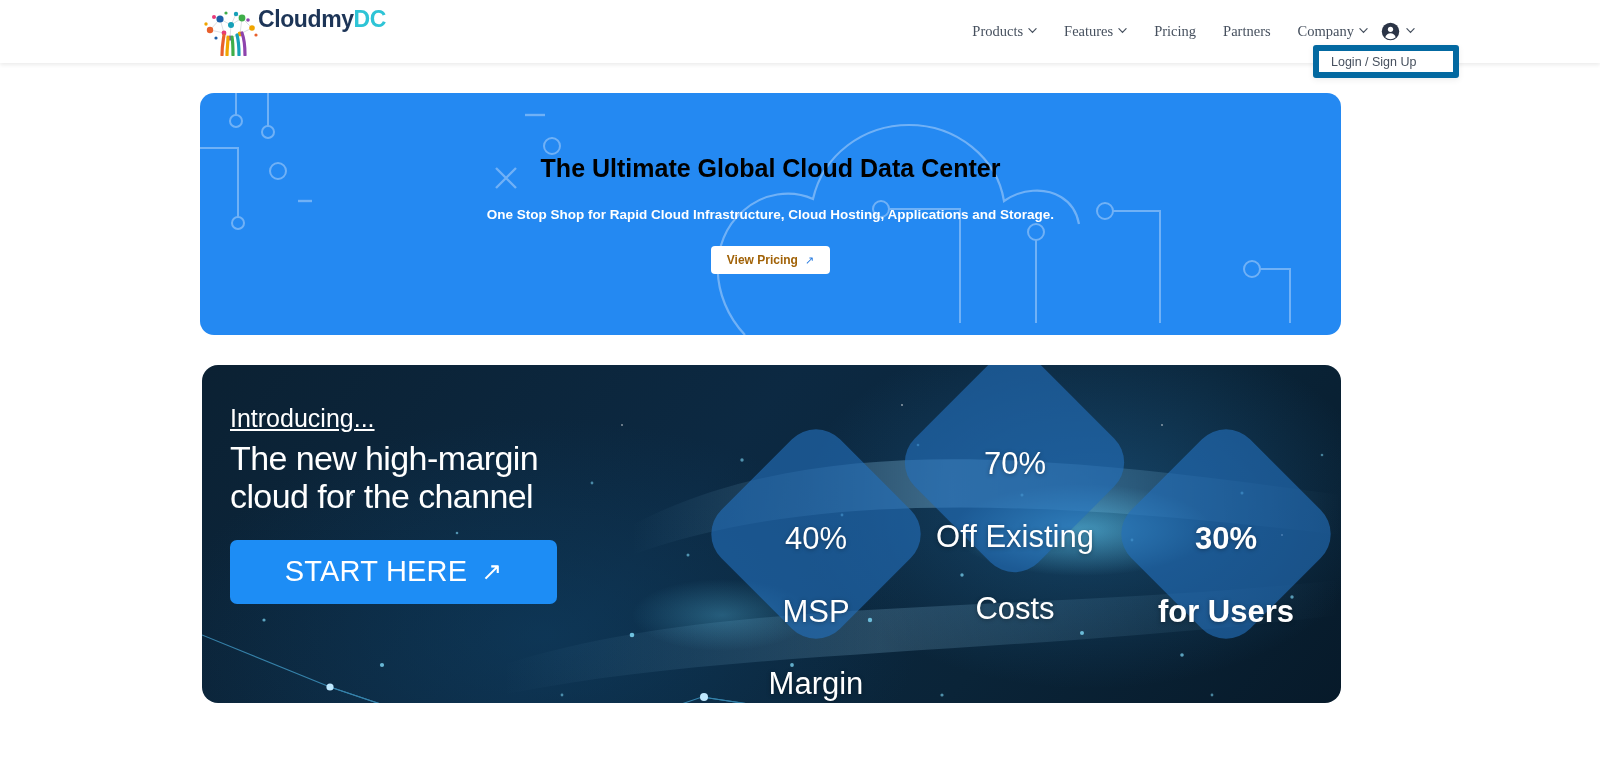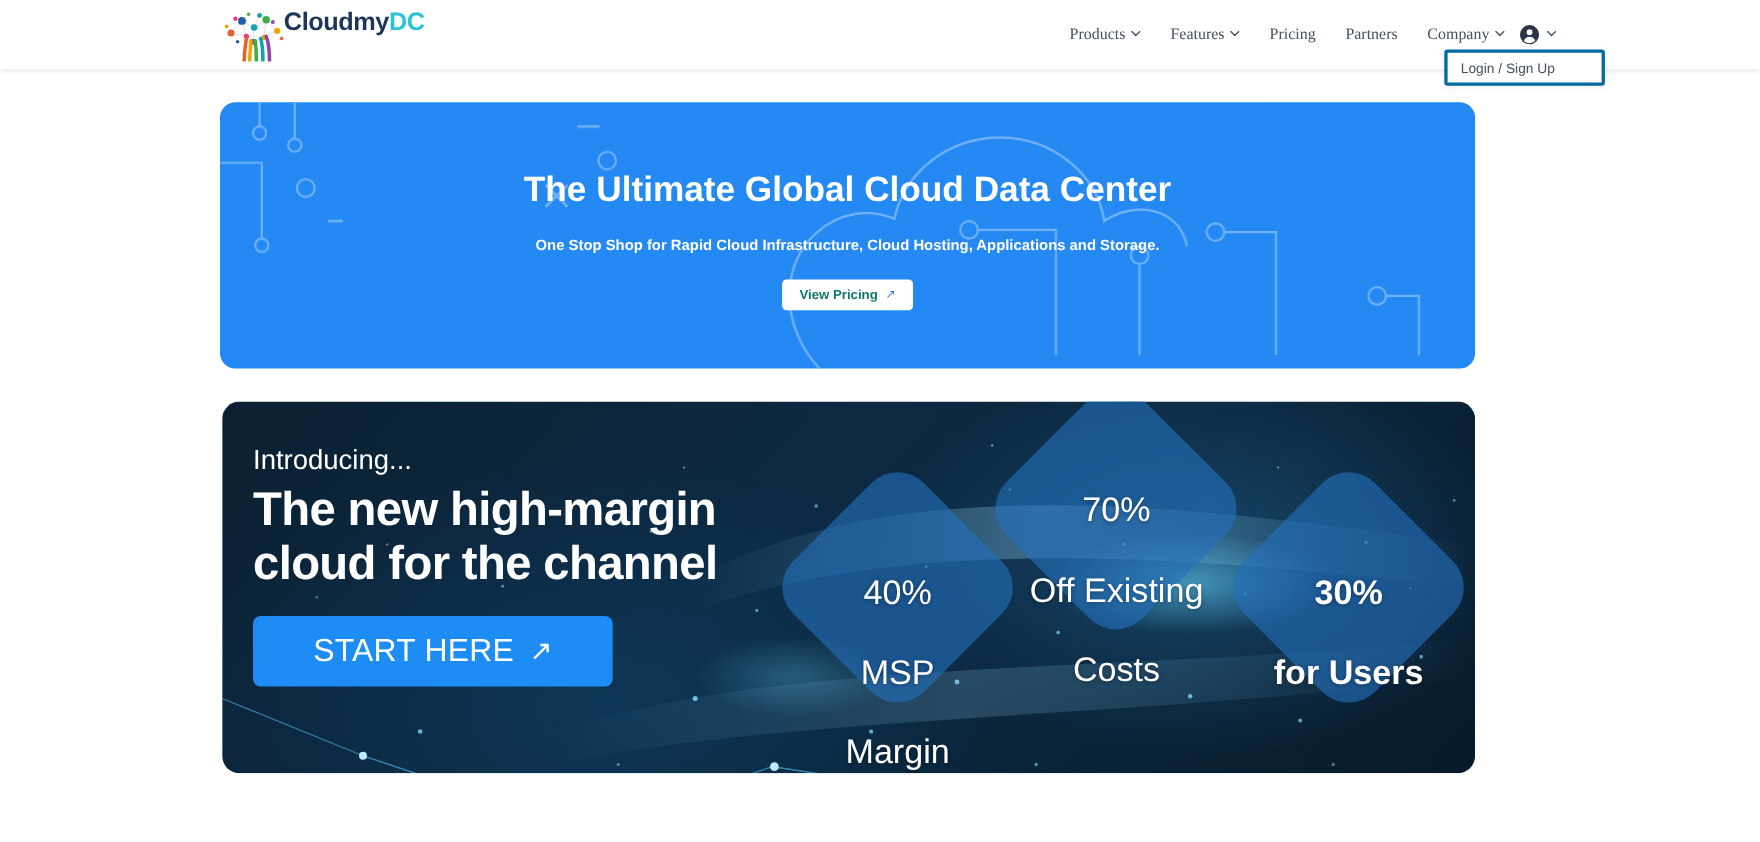--- a/index.html
+++ b/index.html
@@ -46,21 +46,21 @@
   .account {
     position: absolute; right: 185px; top: 0; height: 63px;
     display: flex; align-items: center; gap: 6px; cursor: pointer;
   }
   .account-icon { width: 19px; height: 19px; display: block; }
 
   .login-dropdown {
     position: absolute; left: 1313px; top: 45px;
     width: 146px; height: 33px;
     background: #ffffff;
-    border: 3px solid #0369a1;
+    border: 6px solid #0369a1;
     border-radius: 3px;
     box-shadow: 0 2px 6px rgba(0,0,0,0.07);
     display: flex; align-items: center;
     padding-left: 12px;
     z-index: 60;
   }
   .login-dropdown-label { font-size: 12.5px; color: #46505e; white-space: nowrap; }
 
   
   .hero {
@@ -71,59 +71,59 @@
     overflow: hidden;
   }
   .hero-deco { position: absolute; inset: 0; width: 1141px; height: 242px; }
   .hero-content {
     position: absolute; inset: 0;
     display: flex; flex-direction: column; align-items: center;
     z-index: 3;
   }
   .hero-title {
     margin-top: 60px;
-    font-size: 32px; color: #ffffff; line-height: 1.2;
+    font-size: 25px; color: #000000; line-height: 1.2;
     text-align: left; white-space: nowrap;
   }
   .hero-title b { font-weight: bold; }
   .hero-sub {
     margin-top: 24px;
     font-size: 13.5px; color: #ffffff; font-weight: bold;
     text-align: center; white-space: nowrap;
   }
   .hero-btn {
     margin-top: 24px;
     background: #ffffff; border: none;
     border-radius: 4px;
     height: 28px; padding: 0 16px;
     display: flex; align-items: center; gap: 7px;
     cursor: pointer;
   }
-  .hero-btn-label { font-size: 12px; font-weight: bold; color: #0f766e; white-space: nowrap; }
+  .hero-btn-label { font-size: 12px; font-weight: bold; color: #a16207; white-space: nowrap; }
   .arrow-ne { font-size: 11px; color: #2a7de1; line-height: 1; }
 
   
   .promo {
     position: absolute; left: 202px; top: 365px;
     width: 1139px; height: 338px;
     border-radius: 16px;
     overflow: hidden;
     background:
       radial-gradient(ellipse 420px 260px at 78% 42%, rgba(40,120,180,0.40) 0%, rgba(12,44,72,0.0) 70%),
       radial-gradient(ellipse 520px 300px at 30% 80%, rgba(16,70,110,0.45) 0%, rgba(10,34,54,0.0) 72%),
       linear-gradient(130deg, #0b2133 0%, #0c2942 42%, #0a2438 72%, #071a2a 100%);
   }
   .promo-net { position: absolute; inset: 0; width: 1139px; height: 338px; z-index: 1; }
   .promo-left { position: absolute; left: 28px; top: 38px; z-index: 4; }
   .promo-eyebrow {
-    font-size: 25px; color: #ffffff; line-height: 1.2; white-space: nowrap;
+    font-size: 25px; color: #ffffff; line-height: 1.2; white-space: nowrap; text-decoration: underline;
   }
   .promo-head {
     margin-top: 6px;
-    font-size: 43px; font-weight: bold; color: #ffffff;
+    font-size: 34px; font-weight: normal; color: #ffffff;
     line-height: 1.13; letter-spacing: -0.6px; white-space: nowrap;
   }
   .promo-btn {
     margin-top: 24px;
     width: 327px; height: 64px;
     background: #1d8df5; border: none; border-radius: 7px;
     display: flex; align-items: center; justify-content: center; gap: 14px;
     cursor: pointer;
   }
   .promo-btn-label {

